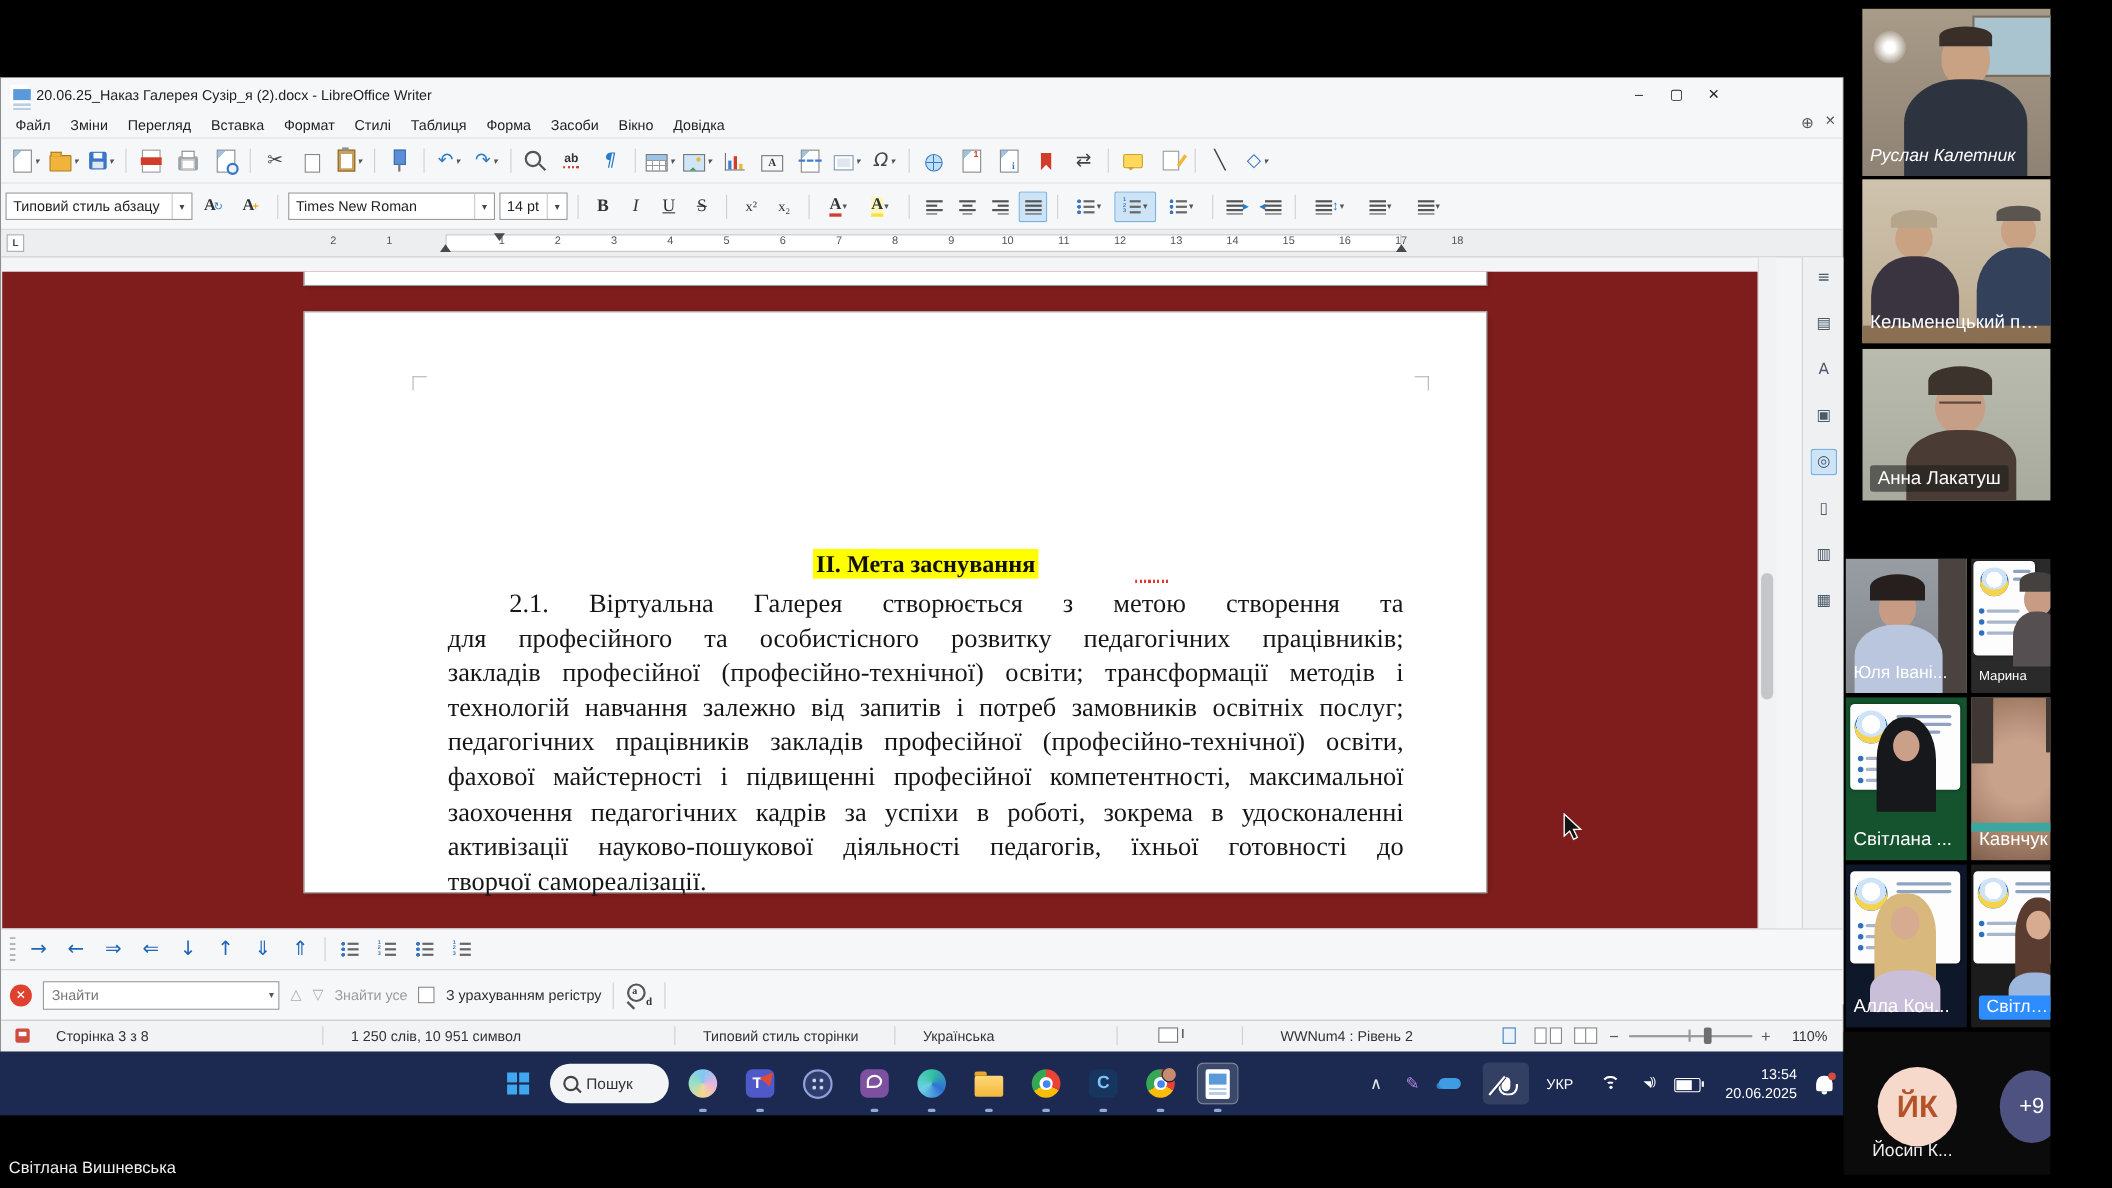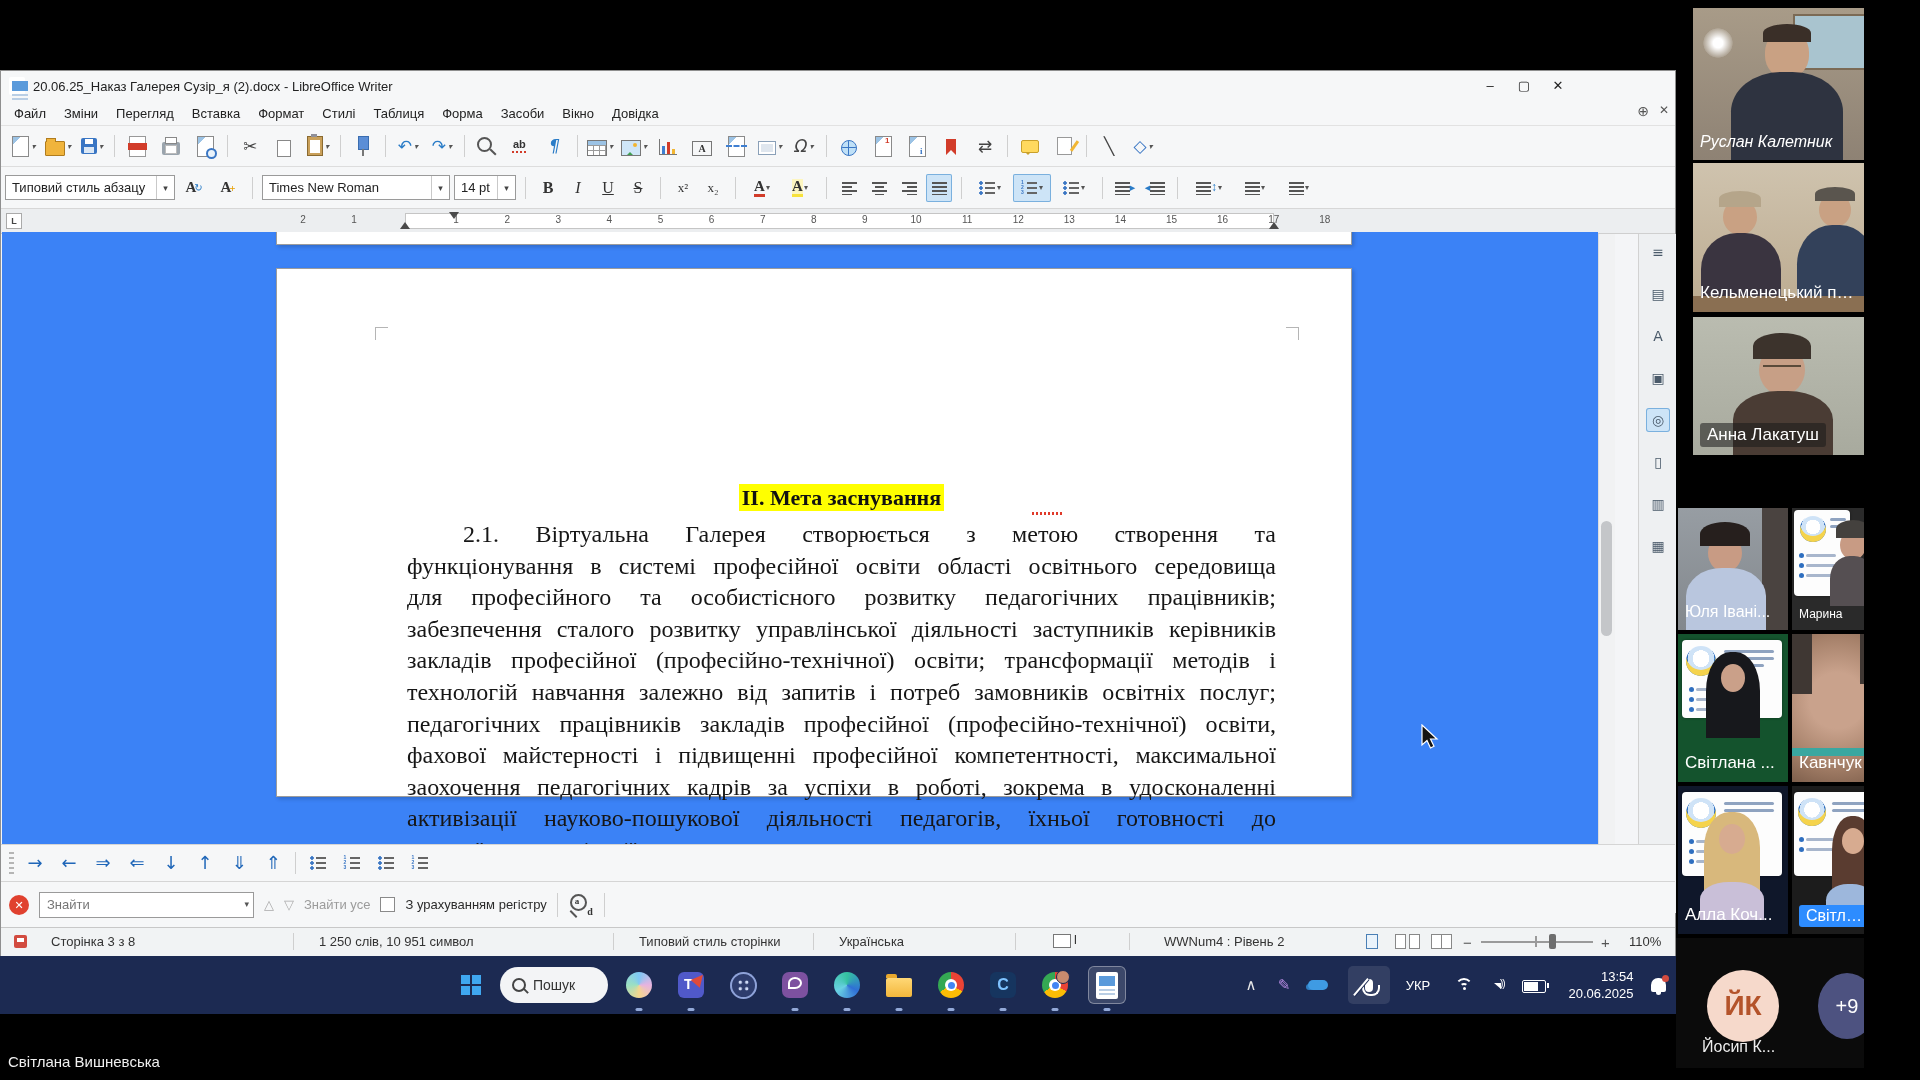--- a/index.html
+++ b/index.html
@@ -95,21 +95,21 @@
      linear-gradient(#666,#666),linear-gradient(#666,#666),linear-gradient(#666,#666);
      background-size:10px 2px,10px 2px,10px 2px;background-position:6px 1px,6px 6px,6px 11px;}
   .listnum::before{content:"1\A 2\A 3";white-space:pre;position:absolute;left:0;top:-1px;font:700 5px/5px "Liberation Sans";color:#3a76c4;}
   
   #ruler{left:0;top:138px;width:100%;height:24px;background:#eceef0;border-bottom:1px solid #cfcfcf;}
   #rband{left:404px;top:4px;width:869px;height:16px;background:#fff;border:1px solid #c5c5c5;box-sizing:border-box;}
   .rn{position:absolute;top:5px;font-size:10px;color:#555;transform:translateX(-50%);}
   .rmark{position:absolute;width:0;height:0;}
   #tabsel{left:5px;top:142px;width:14px;height:14px;border:1px solid #aaa;background:#fff;font:700 9px/14px "Liberation Sans";color:#444;text-align:center;}
   
-  #docarea{left:1px;top:161px;width:1596px;height:679px;background:#3b82f6;overflow:hidden;}
+  #docarea{left:1px;top:176px;width:1596px;height:679px;background:#7f1d1d;overflow:hidden;}
   .pagew{position:absolute;left:274px;width:1076px;background:#fff;border:1px solid #9c9c9c;box-sizing:border-box;box-shadow:2px 2px 4px rgba(0,0,0,.18);}
   .cmark{position:absolute;width:12px;height:12px;}
   .cmark.tl{border-left:1px solid #b5b5b5;border-top:1px solid #b5b5b5;}
   .cmark.tr{border-right:1px solid #b5b5b5;border-top:1px solid #b5b5b5;}
   #heading{position:absolute;left:130px;top:216px;width:869px;text-align:center;font:700 22px/26px "Liberation Serif",serif;color:#111;}
   #heading .hl{background:#ffff00;padding:1px 3px;}
   #sq{position:absolute;left:755px;top:243px;width:30px;height:3px;background:repeating-linear-gradient(90deg,#e03a2a 0 2px,transparent 2px 4px);}
   #para{position:absolute;left:130px;top:250px;width:869px;font-family:"Liberation Serif",serif;font-size:24px;color:#161616;}
   .dl{height:31.6px;line-height:31.6px;text-align:justify;text-align-last:justify;white-space:nowrap;}
   .dl.first{text-indent:56px;}
@@ -493,23 +493,21 @@
 
     <div id="docarea" class="abs">
       <div class="pagew" style="top:-12px;height:25px;"></div>
       <div class="pagew" style="top:36px;height:529px;">
         <div class="cmark tl" style="left:98px;top:58px;"></div>
         <div class="cmark tr" style="right:52px;top:58px;"></div>
         <div id="heading"><span class="hl">ІІ. Мета заснування</span></div>
         <div id="sq"></div>
         <div id="para">
             <div class="dl first">2.1. Віртуальна Галерея створюється з метою створення та</div>
-            <div class="dl">функціонування в системі професійної освіти області освітнього середовища</div>
             <div class="dl">для професійного та особистісного розвитку педагогічних працівників;</div>
-            <div class="dl">забезпечення сталого розвитку управлінської діяльності заступників керівників</div>
             <div class="dl">закладів професійної (професійно-технічної) освіти; трансформації методів і</div>
             <div class="dl">технологій навчання залежно від запитів і потреб замовників освітніх послуг;</div>
             <div class="dl">педагогічних працівників закладів професійної (професійно-технічної) освіти,</div>
             <div class="dl">фахової майстерності і підвищенні професійної компетентності, максимальної</div>
             <div class="dl">заохочення педагогічних кадрів за успіхи в роботі, зокрема в удосконаленні</div>
             <div class="dl">активізації науково-пошукової діяльності педагогів, їхньої готовності до</div>
             <div class="dl last">творчої самореалізації.</div>
           </div>
       </div>
 

